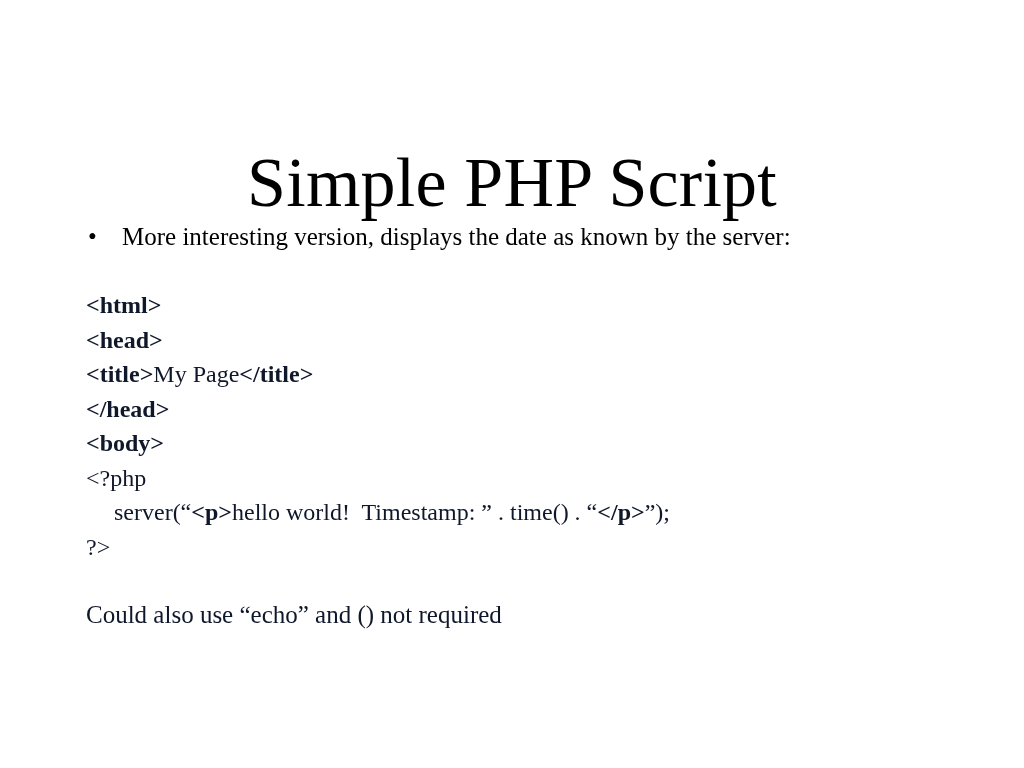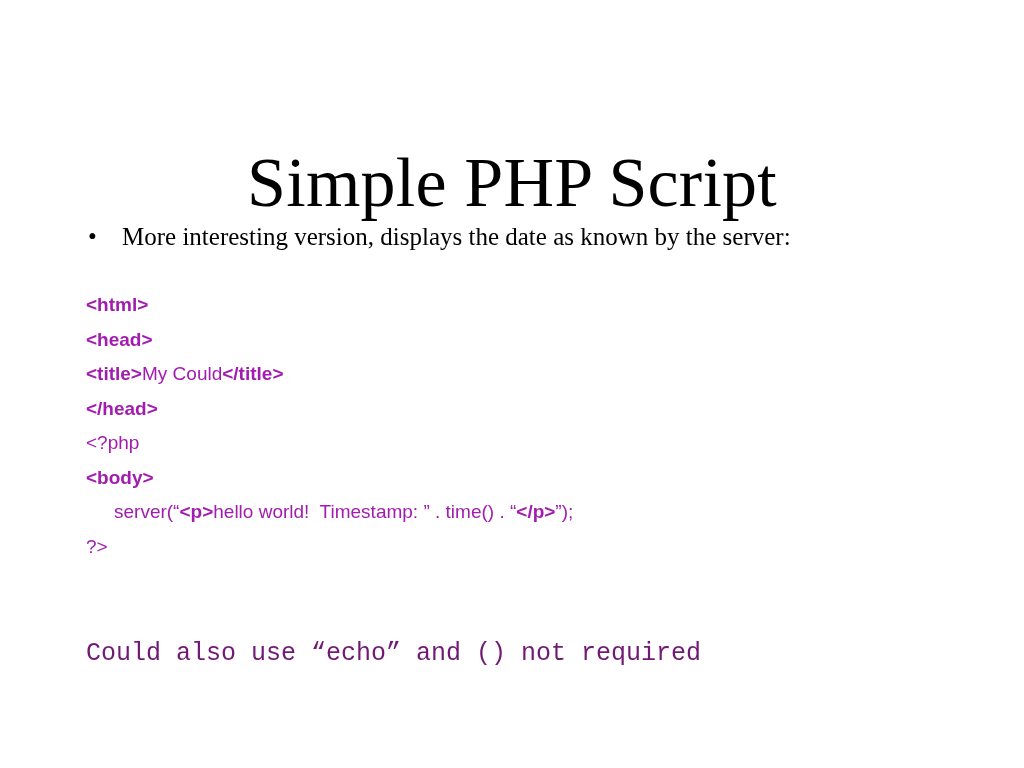--- a/index.html
+++ b/index.html
@@ -67,43 +67,42 @@
 
   
   .blank-line {
     height: 34px;
     line-height: 34px;
     font-size: 25px;
   }
 
   
   .code-line {
-    font-family: Liberation Sans, sans-serif;
-    font-size: 19px;
+    font-family: Liberation Serif, serif;
+    font-size: 24px;
     line-height: 34.5px;
-    color: #a21caf;
+    color: #0f172a;
     white-space: pre;
   }
   .code-line.indent {
     padding-left: 28px;
   }
   .tag {
     font-weight: bold;
   }
   .plain {
     font-weight: normal;
   }
 
   .trailer {
-    font-family: Liberation Mono, monospace;
+    font-family: Liberation Serif, serif;
     font-size: 25px;
     line-height: 34px;
-    color: #701a75;
+    color: #0f172a;
     white-space: nowrap;
-    margin-top: 39px;
   }
 </style>
 </head>
 <body>
 
 <div class="slide">
 
   <h1 class="slide-title">Simple PHP Script</h1>
 
   <div class="body-block">
@@ -114,27 +113,27 @@
     </div>
 
     <div class="blank-line">&nbsp;</div>
 
     <div class="code-listing">
 
       <div class="code-line"><span class="tag">&lt;html&gt;</span></div>
 
       <div class="code-line"><span class="tag">&lt;head&gt;</span></div>
 
-      <div class="code-line"><span class="tag">&lt;title&gt;</span><span class="plain">My Could</span><span class="tag">&lt;/title&gt;</span></div>
+      <div class="code-line"><span class="tag">&lt;title&gt;</span><span class="plain">My Page</span><span class="tag">&lt;/title&gt;</span></div>
 
       <div class="code-line"><span class="tag">&lt;/head&gt;</span></div>
 
+      <div class="code-line"><span class="tag">&lt;body&gt;</span></div>
+
       <div class="code-line"><span class="plain">&lt;?php</span></div>
-
-      <div class="code-line"><span class="tag">&lt;body&gt;</span></div>
 
       <div class="code-line indent"><span class="plain">server(“</span><span class="tag">&lt;p&gt;</span><span class="plain">hello world!  Timestamp: ” . time() . “</span><span class="tag">&lt;/p&gt;</span><span class="plain">”);</span></div>
 
       <div class="code-line"><span class="plain">?&gt;</span></div>
 
 
 
     </div>
 
     <div class="blank-line">&nbsp;</div>

